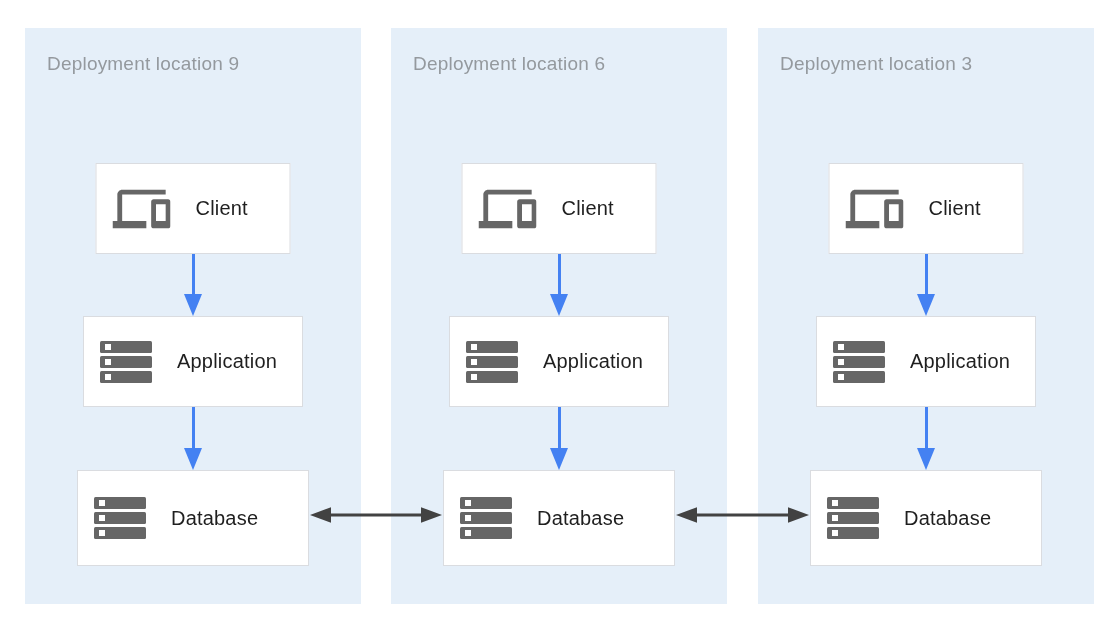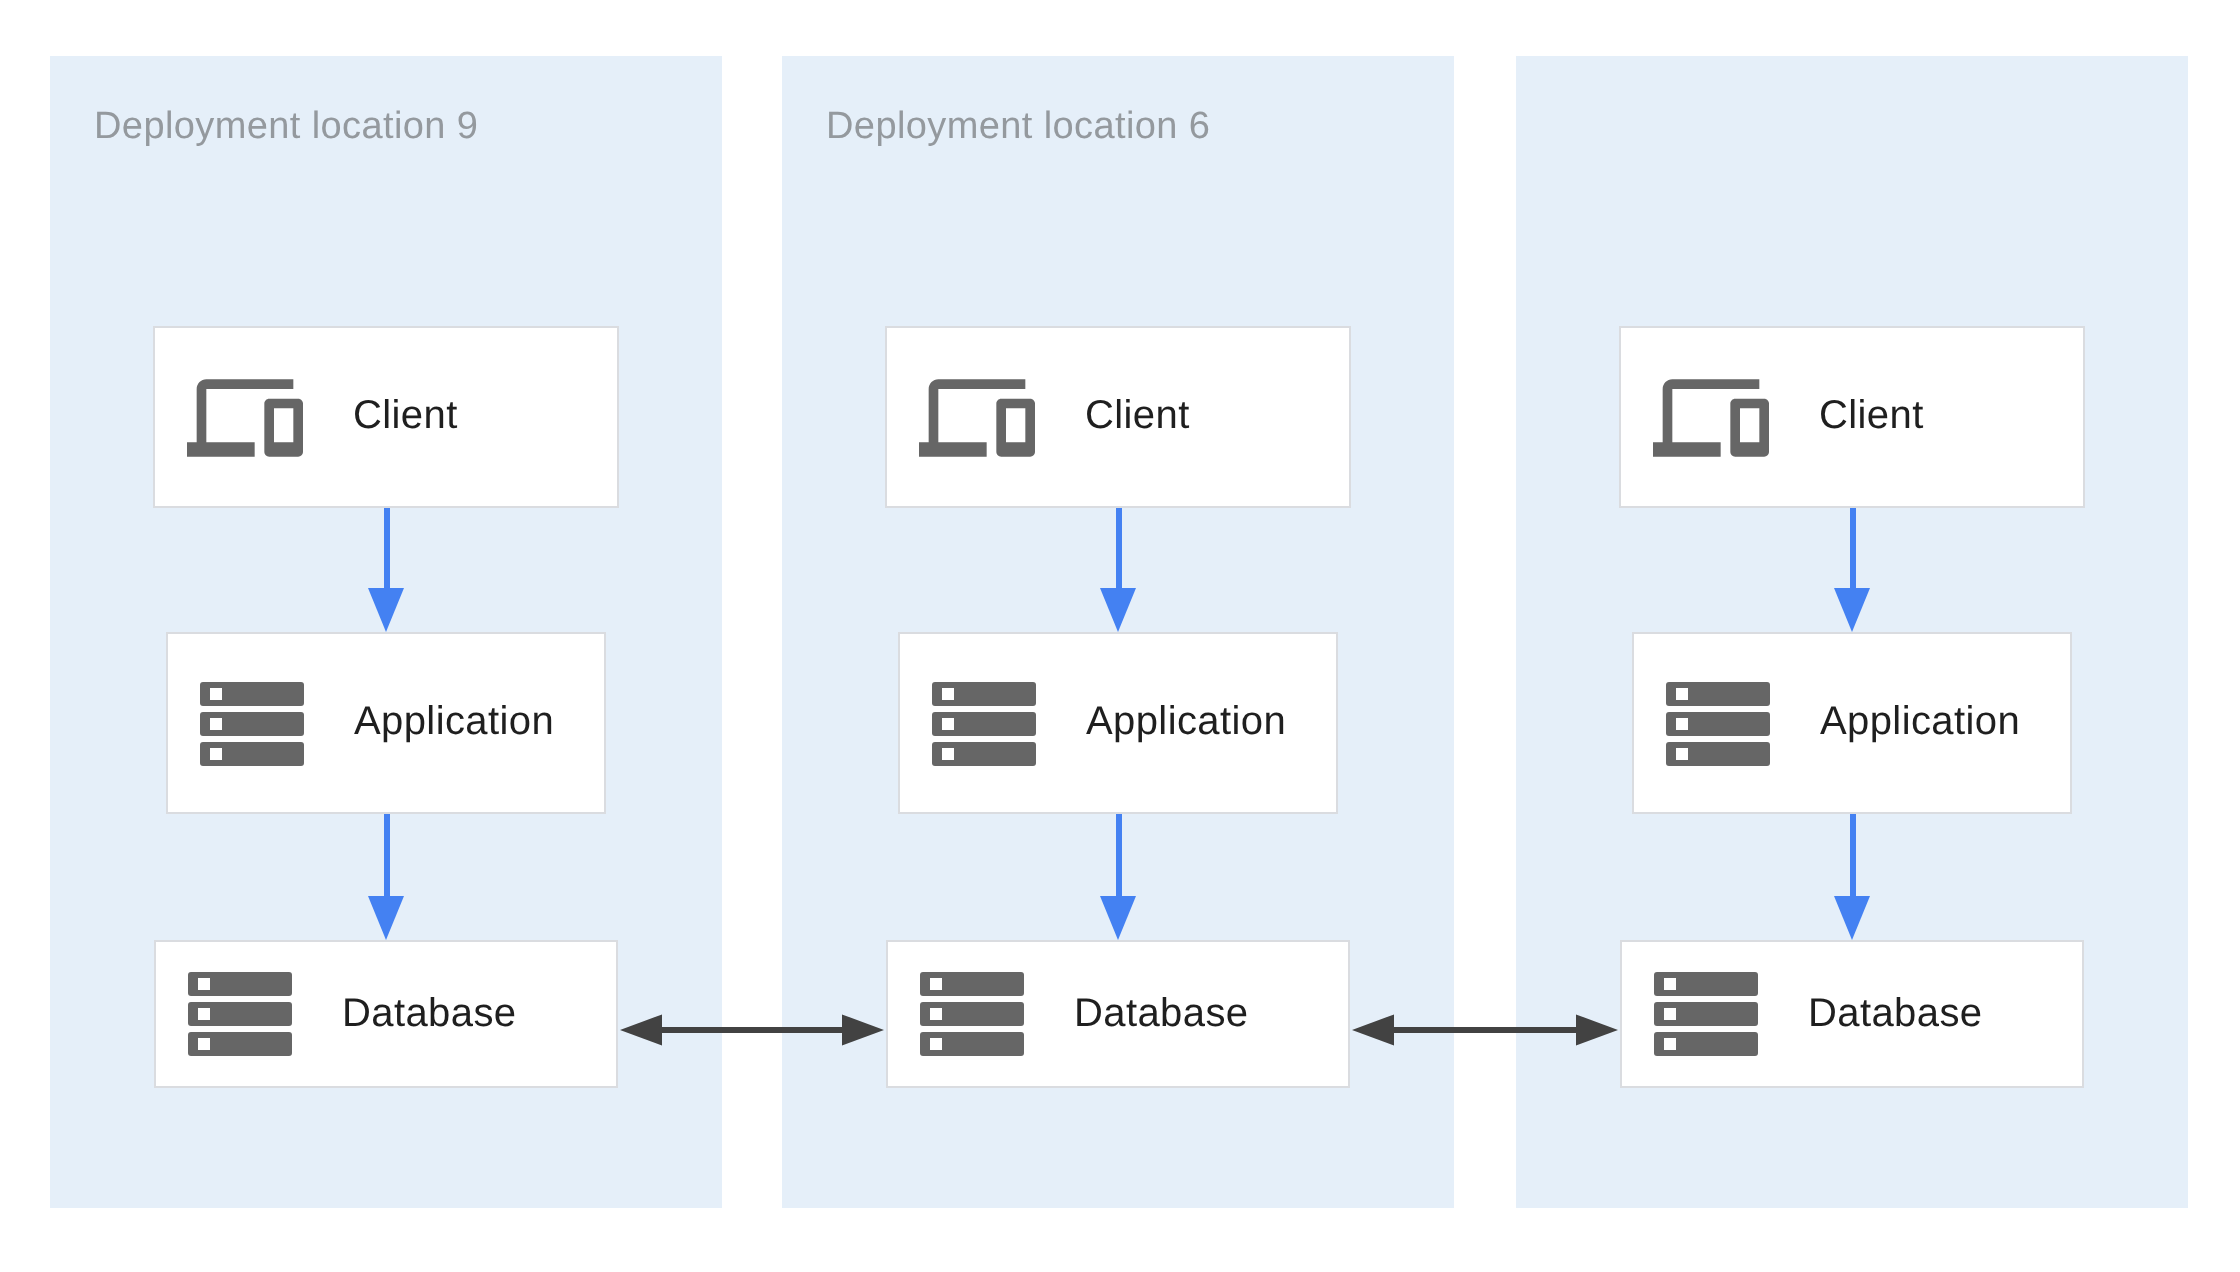--- a/index.html
+++ b/index.html
@@ -33,23 +33,23 @@
     color:var(--title-color);
   }
 
   .node{
     position:absolute;left:50%;transform:translateX(-50%);
     background:var(--node-bg);border:1px solid var(--node-border);
     box-sizing:border-box;
     display:flex;align-items:center;
     padding-left:16px;gap:25px;
   }
-  .node-client{top:135px;width:233px;height:91px;}
+  .node-client{top:135px;width:195px;height:91px;}
   .node-application{top:288px;width:220px;height:91px;}
-  .node-database{top:442px;width:232px;height:74px;}
+  .node-database{top:442px;width:232px;height:96px;}
 
   .node-icon{display:flex;align-items:center;justify-content:center;flex:0 0 auto;}
   .node-label{
     font-size:20px;color:var(--label-color);letter-spacing:.2px;
     white-space:nowrap;
   }
 
   
   .varrow{position:absolute;left:calc(50% - 9px);width:18px;}
   .varrow-1{top:226px;height:62px;}
@@ -187,20 +187,21 @@
             <rect x="5" y="18" width="6" height="6"></rect>
             <rect x="5" y="33" width="6" height="6"></rect>
           </g>
         </svg>
       </span>
       <span class="node-label">Database</span>
     </div>
   </section>
 
   <section class="panel panel-3">
+    <h2 class="panel-title">Deployment location 3</h2>
 
     <div class="node node-client">
       <span class="node-icon">
         <svg viewBox="0 0 24 24" width="58" height="58" fill="#666666" aria-hidden="true">
           <path d="M4 6h18V4H4c-1.1 0-2 .9-2 2v11H0v3h14v-3H4V6zm19 2h-6c-.55 0-1 .45-1 1v10c0 .55.45 1 1 1h6c.55 0 1-.45 1-1V9c0-.55-.45-1-1-1zm-1 9h-4v-7h4v7z"></path>
         </svg>
       </span>
       <span class="node-label">Client</span>
     </div>
 

